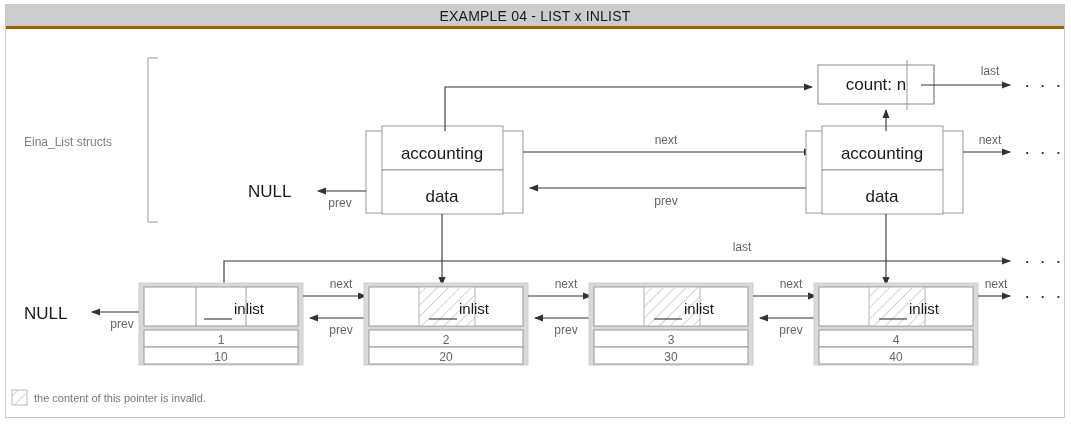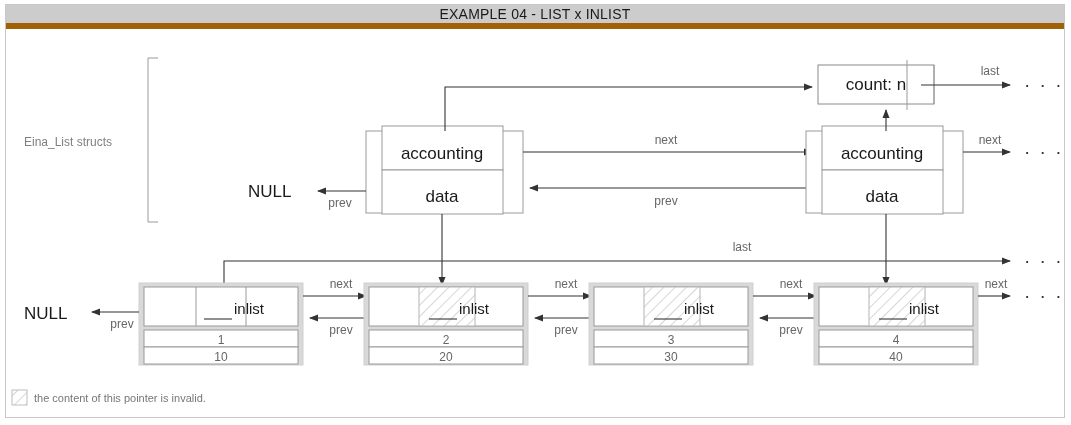--- a/index.html
+++ b/index.html
@@ -25,21 +25,21 @@
     box-sizing: border-box;
     background: #ffffff;
   }
   .title-bar {
     position: absolute;
     left: 6px;
     top: 5px;
     width: 1058px;
     height: 24px;
     background: #cccccc;
-    border-bottom: 6px solid #a16207;
+    border-bottom: 3px solid #a16207;
     box-sizing: border-box;
     display: flex;
     align-items: center;
     justify-content: center;
     color: #1a1a1a;
     font-size: 14px;
     letter-spacing: 0.2px;
   }
   .canvas {
     position: absolute;

